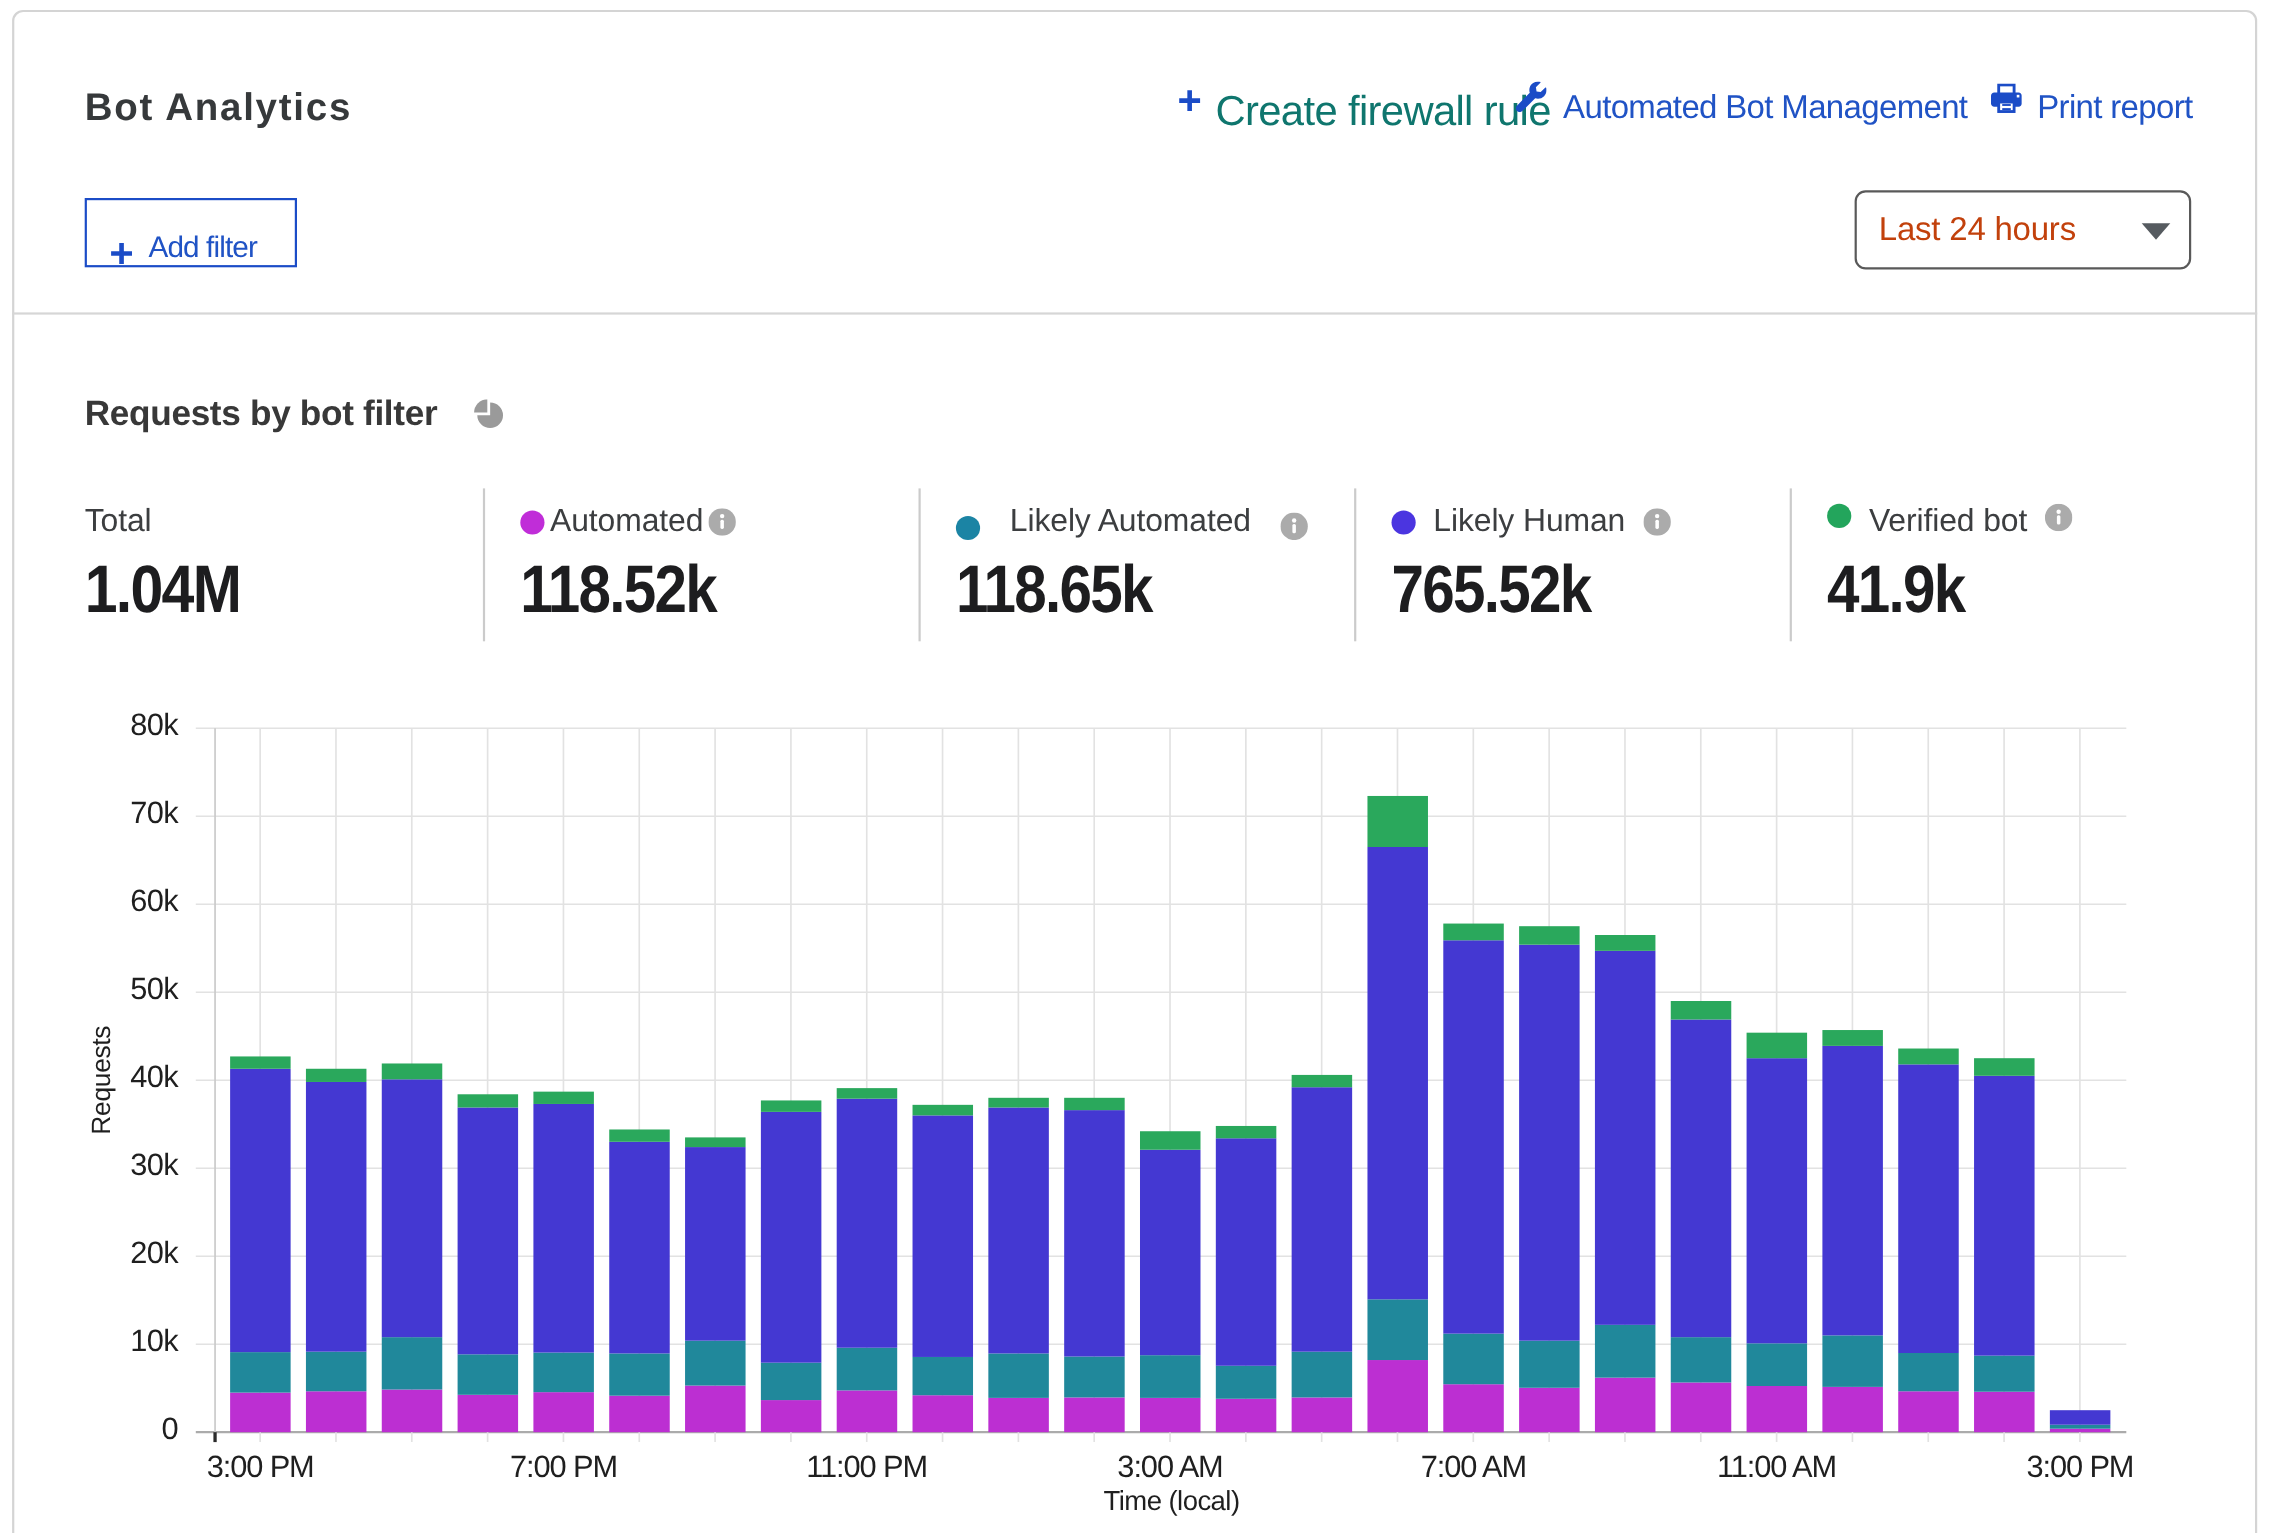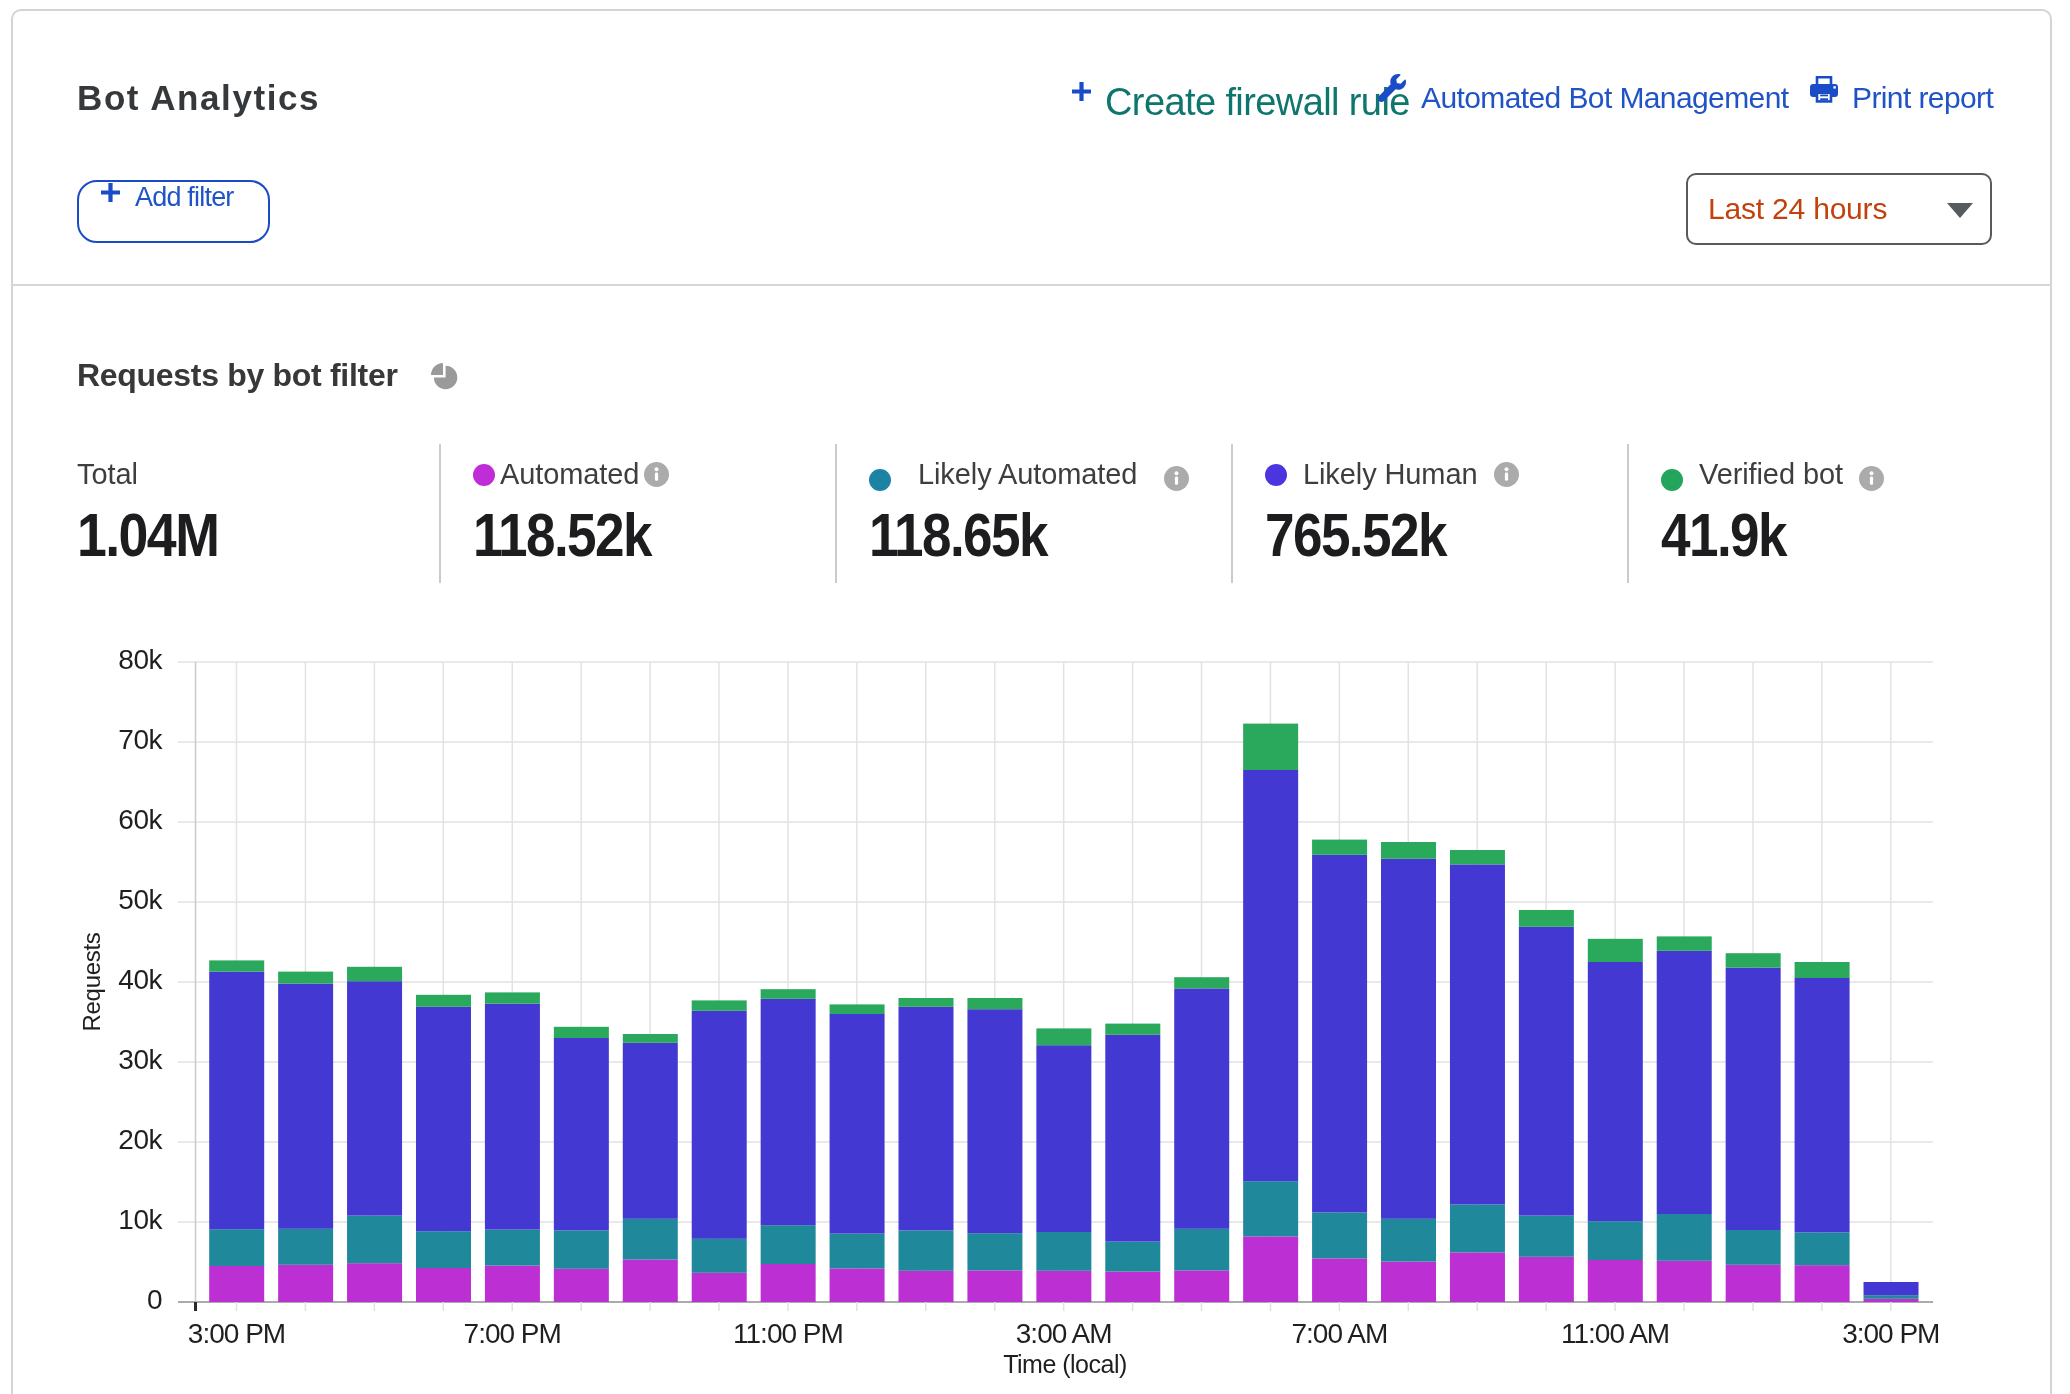--- a/index.html
+++ b/index.html
@@ -22,21 +22,21 @@
 <div class="abs" style="left:1810px;top:76px"><svg width="28" height="27" viewBox="0 0 28 27">
       <rect x="7" y="1.2" width="14" height="9" fill="none" stroke="#1b4cc7" stroke-width="2.6"></rect>
       <path d="M3 8h22c1.7 0 3 1.3 3 3v7c0 1.7-1.3 3-3 3H3c-1.7 0-3-1.3-3-3v-7c0-1.7 1.3-3 3-3z" fill="#1b4cc7"></path>
       <rect x="23.4" y="10.2" width="2.4" height="2.4" fill="#fff"></rect>
       <rect x="7" y="16.8" width="14" height="8.6" fill="#fff" stroke="#1b4cc7" stroke-width="2.6"></rect>
       <rect x="10.2" y="18.6" width="7.8" height="1.7" fill="#1b4cc7"></rect>
       <rect x="10.2" y="22.3" width="7.8" height="1.7" fill="#1b4cc7"></rect>
     </svg></div>
 <div class="abs" style="left:1852px;top:81px;font-size:30px;letter-spacing:-0.6px;color:#2053c5">Print report</div>
 
-<div class="abs" style="left:77px;top:180px;width:193px;height:63px;border:2px solid #1b4cc7;border-radius:20px;display:flex;align-items:flex-start;padding-left:21px;gap:14px">
+<div class="abs" style="left:77px;top:180px;width:193px;height:63px;border:2px solid #1b4cc7;border-radius:0;display:flex;align-items:flex-end;padding-left:21px;gap:14px">
   <svg width="21" height="21" viewBox="0 0 21 21">
       <path d="M8.4 1h4.2v7.4H20v4.2h-7.4V20H8.4v-7.4H1V8.4h7.4z" fill="#1b4cc7"></path>
     </svg>
     <span style="font-size:27px;letter-spacing:-0.8px;color:#2053c5">Add filter</span>
 </div>
 
 <div class="abs" style="left:1686px;top:173px;width:306px;height:72px;border:2px solid #595959;border-radius:10px;display:flex;align-items:center">
   <span style="margin-left:20px;font-size:30px;letter-spacing:-0.2px;color:#c2410c">Last 24 hours</span>
   <span style="position:absolute;right:17px;top:28px;width:0;height:0;border-left:13px solid transparent;border-right:13px solid transparent;border-top:15px solid #565b60"></span>
 </div>
@@ -89,21 +89,21 @@
       <span style="font-size:29px;letter-spacing:-0.1px;color:#3c3e40;white-space:nowrap">Likely Human</span>
       <svg width="25" height="25" viewBox="0 0 25 25" style="flex:0 0 auto">
         <circle cx="12.5" cy="12.5" r="12.5" fill="#ababab"></circle>
         <circle cx="12.5" cy="7.2" r="2" fill="#fff"></circle>
         <rect x="10.9" y="10.4" width="3.2" height="8.4" rx="1.4" fill="#fff"></rect>
       </svg>
     </div>
 <div style="margin-top:14px;font-size:61px;line-height:61px;font-weight:700;letter-spacing:-1.8px;color:#1d1d1f;transform:scaleX(0.87);transform-origin:left center;white-space:nowrap">765.52k</div>
 </div>
 <div style="position:absolute;left:1661px;top:458px;width:390px">
-<div style="display:flex;align-items:flex-end;gap:16px;height:33px">
+<div style="display:flex;align-items:flex-start;gap:16px;height:33px">
       <span style="width:22px;height:22px;border-radius:50%;background:#23a55c;flex:0 0 auto"></span>
       <span style="font-size:29px;letter-spacing:-0.1px;color:#3c3e40;white-space:nowrap">Verified bot</span>
       <svg width="25" height="25" viewBox="0 0 25 25" style="flex:0 0 auto">
         <circle cx="12.5" cy="12.5" r="12.5" fill="#ababab"></circle>
         <circle cx="12.5" cy="7.2" r="2" fill="#fff"></circle>
         <rect x="10.9" y="10.4" width="3.2" height="8.4" rx="1.4" fill="#fff"></rect>
       </svg>
     </div>
 <div style="margin-top:14px;font-size:61px;line-height:61px;font-weight:700;letter-spacing:-1.8px;color:#1d1d1f;transform:scaleX(0.87);transform-origin:left center;white-space:nowrap">41.9k</div>
 </div>

